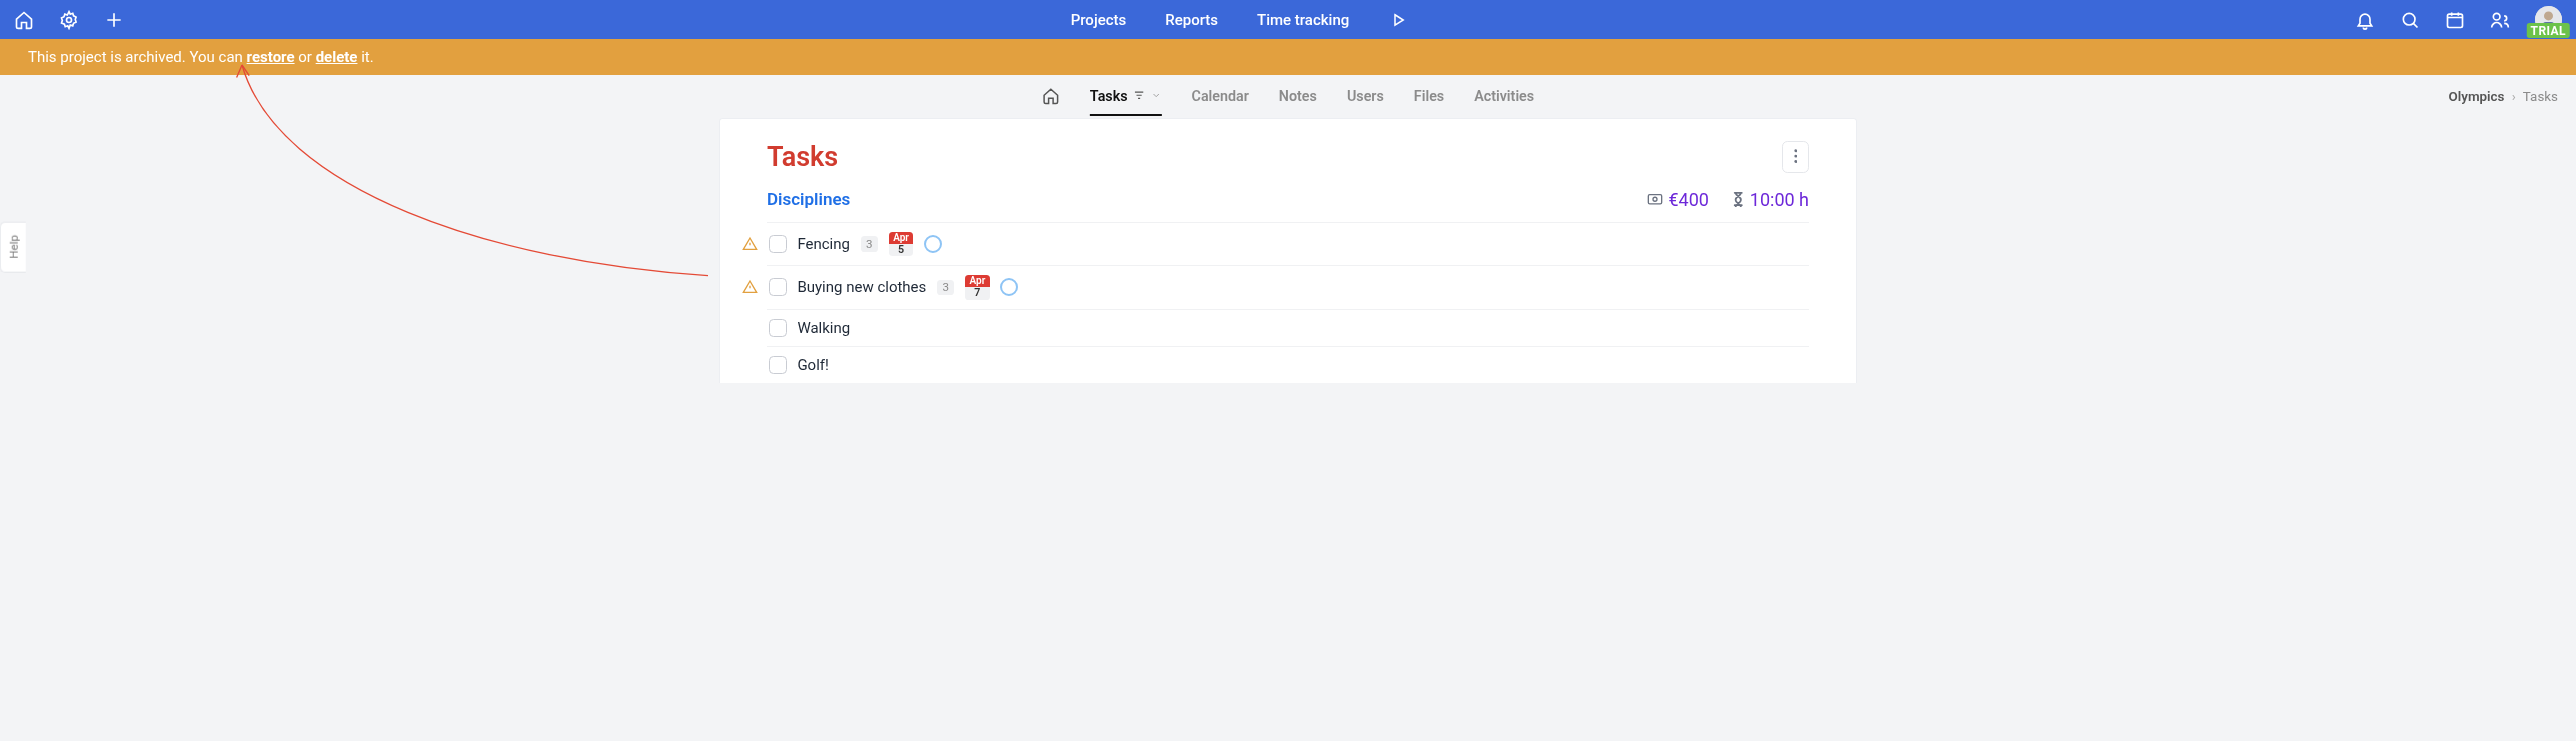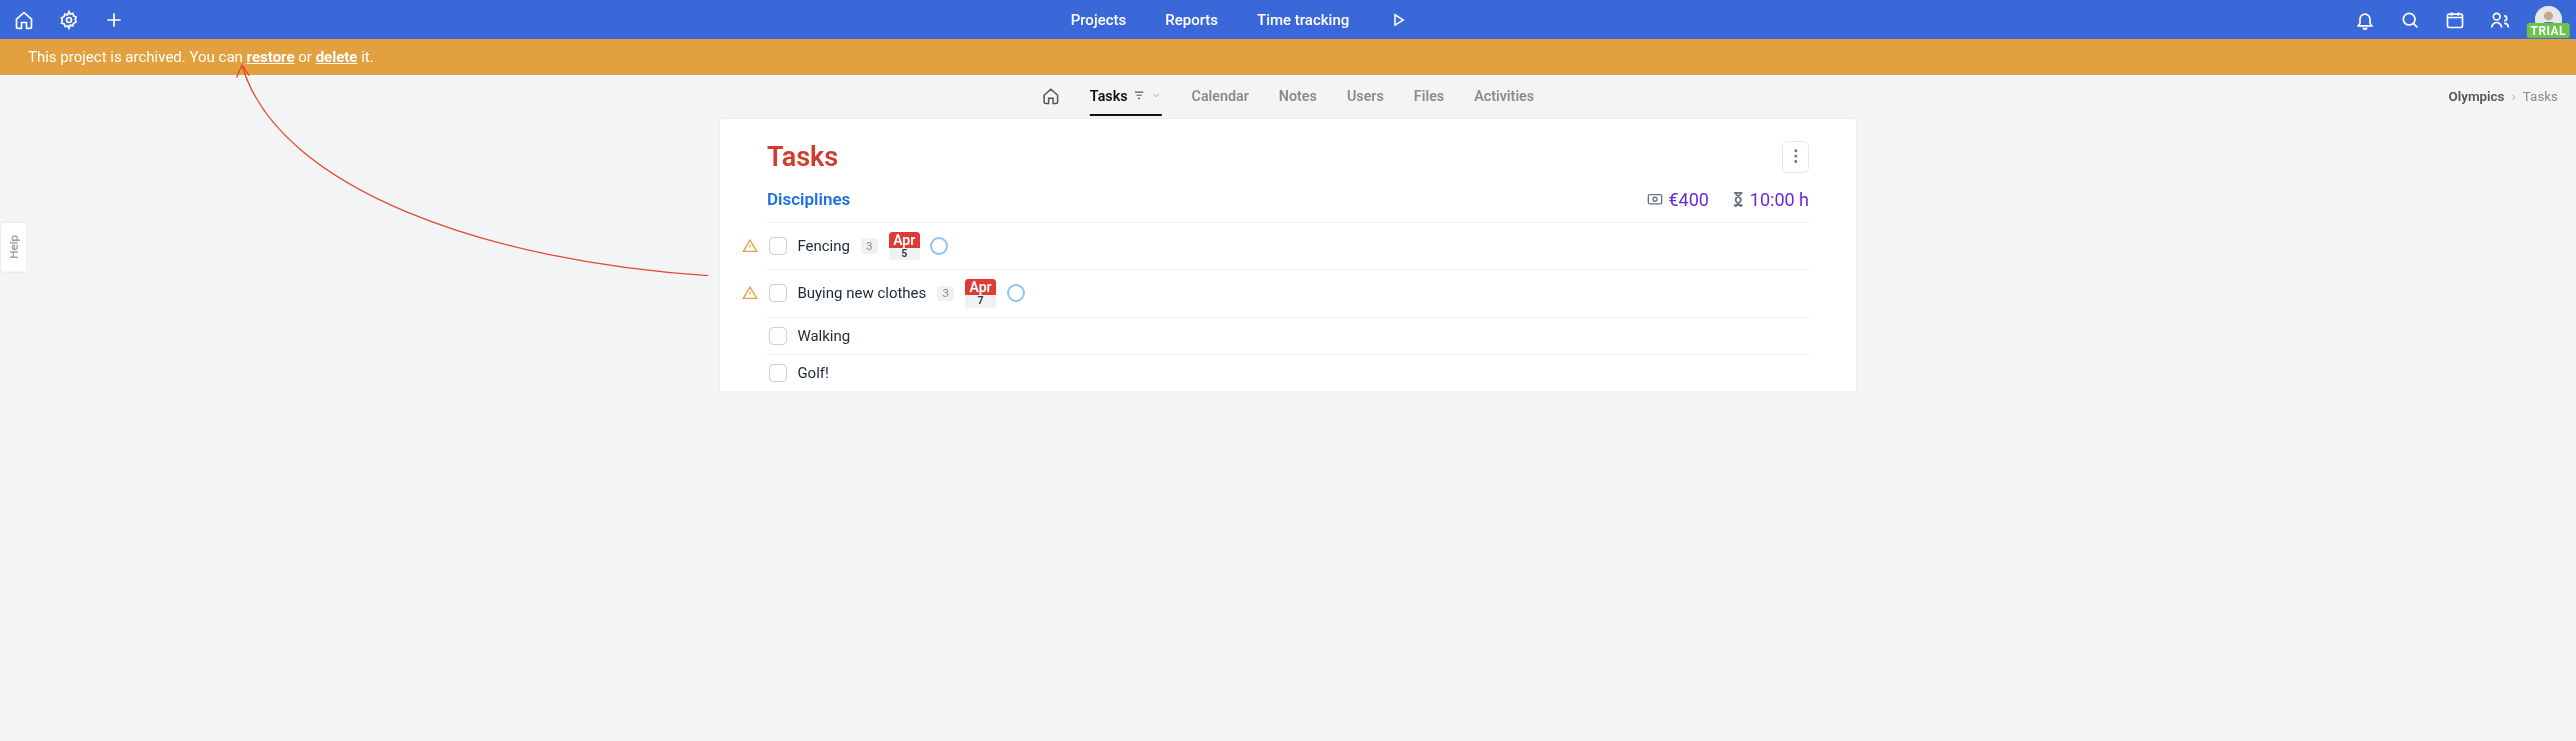--- a/index.html
+++ b/index.html
@@ -38,21 +38,21 @@
     .group-meta { display: flex; align-items: center; gap: 23px; color: #6d28d9; font-size: 18px; }
     .group-meta .meta-item { display: flex; align-items: center; gap: 5.4px; }
     
     .task-list { margin-top: 3.6px; }
     .task-row { display: flex; align-items: center; gap: 10.7px; padding: 9px 0; border-top: 0.9px solid #f0f1f3; font-size: 15px; color: #1f2937; }
     .task-row .leading { width: 16px; display: flex; justify-content: center; margin-left:-25px; }
     .checkbox { width: 18px; height: 18px; border: 1.8px solid #c9ccd3; border-radius: 4.5px; background: #fff; flex-shrink: 0; }
     .task-name { }
     .sub-count { background: #f0f1f3; color: #8b8b8b; font-size: 11.6px; border-radius: 3.6px; padding: 0.9px 5.4px; }
     .date-badge { background: #f0f1f3; border-radius: 3.6px; overflow: hidden; display: inline-flex; flex-direction: column; align-items: center; line-height: 1; }
-    .date-badge .m { background: #dd3b33; color: #fff; font-size: 14px; padding: 0.9px 4.5px; font-weight: 600; text-align: right; }
+    .date-badge .m { background: #dd3b33; color: #fff; font-size: 10px; padding: 0.9px 4.5px; font-weight: 600; text-align: right; }
     .date-badge .d { font-size: 10.7px; padding: 0.9px 4.5px; color: #333; font-weight: 600; }
     .assignee { width: 18px; height: 18px; border: 2.7px solid #8ec4f5; border-radius: 50%; background: #fff; flex-shrink: 0; }
     .main-wrap { position: relative; }
     svg.arrow { position: absolute; left: 224px; top: 56px; width: 502px; height: 233px; pointer-events:none; }
   </style>
 </head>
 <body>
 
 <div class="main-wrap">
   <div class="topbar">

